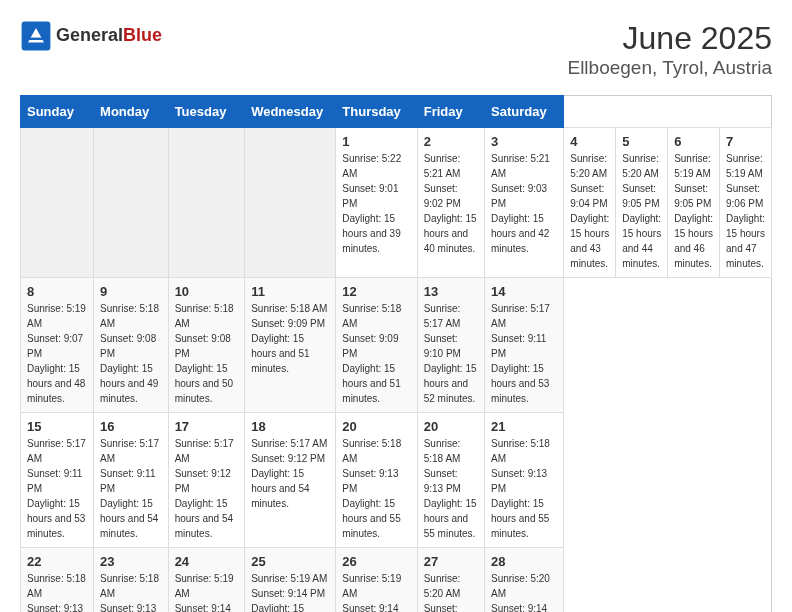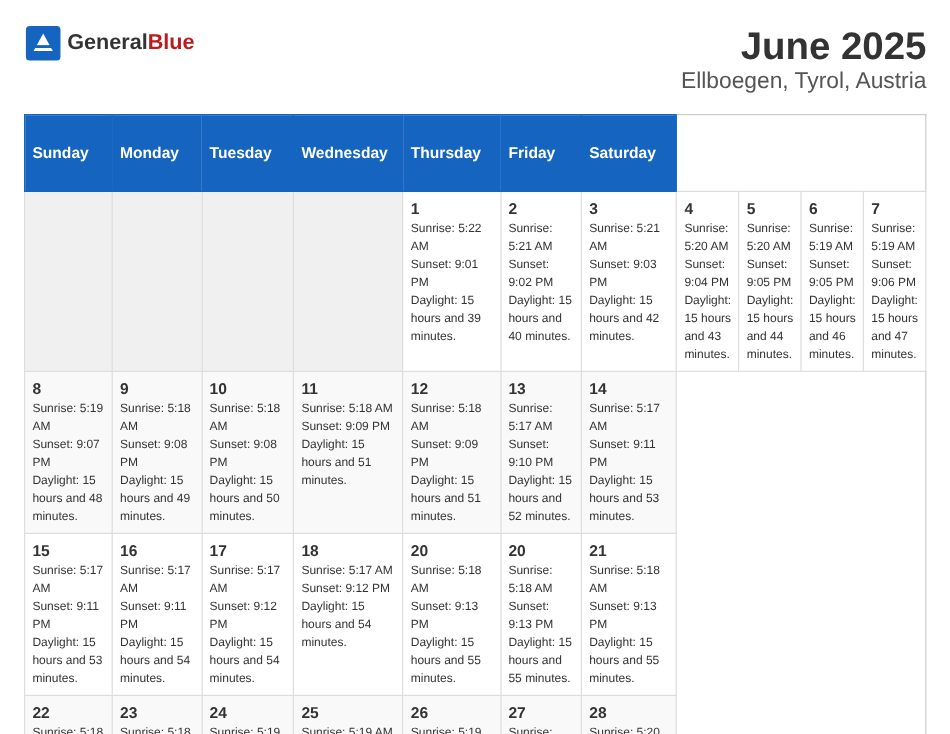--- a/index.html
+++ b/index.html
@@ -32,36 +32,36 @@
     .logo-icon {
       width: 32px;
       height: 32px;
       margin-right: 4px;
     }
     .title-area {
       text-align: right;
     }
     .month-title {
       font-size: 32px;
-      font-weight: bold;
+      font-weight: normal;
       color: #333;
     }
     .location {
       font-size: 19px;
       color: #555;
     }
     .calendar {
       width: 100%;
       border-collapse: collapse;
       border: 1px solid #ccc;
     }
     .calendar th {
       background: #1565c0;
       color: #fff;
-      padding: 24px 6px;
+      padding: 8px 6px;
       font-size: 13px;
       font-weight: bold;
       text-align: left;
       border: 1px solid #1565c0;
     }
     .calendar td {
       vertical-align: top;
       padding: 6px 6px;
       font-size: 10.5px;
       color: #333;

